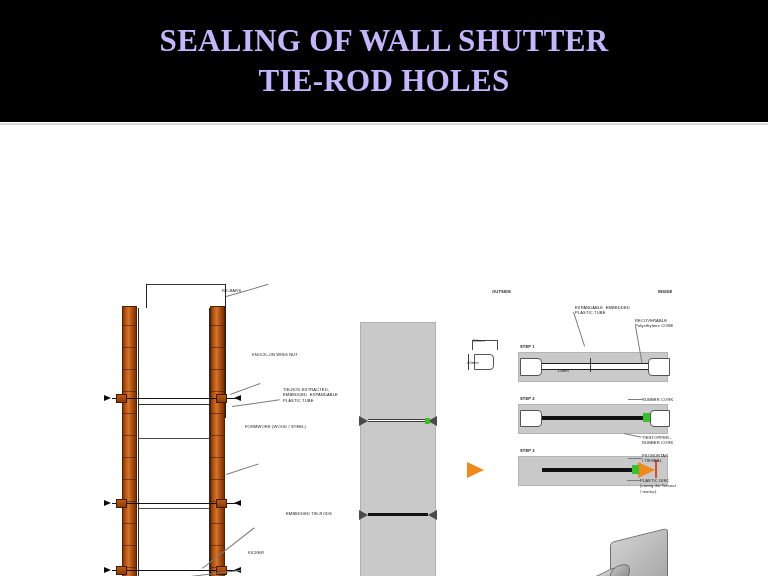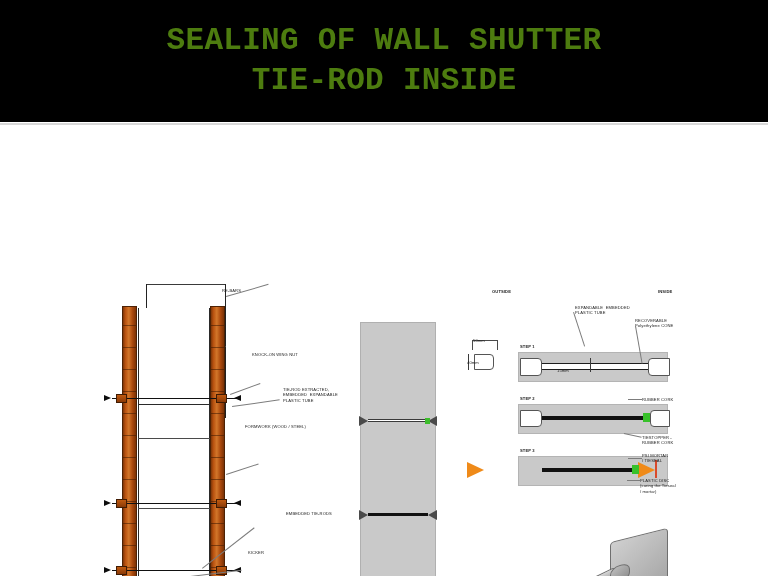--- a/index.html
+++ b/index.html
@@ -11,24 +11,24 @@
   }
   #slide { position: relative; width: 768px; height: 576px; background: #fff; }
 
   
   .header-band {
     position: absolute; left: 0; top: 0; width: 768px; height: 122px;
     background: #000000;
     display: flex; align-items: center; justify-content: center;
   }
   .title {
-    color: #4d7c0f;
+    color: #c4b5fd;
     font-size: 31px; font-weight: bold; line-height: 1.28;
     text-align: center; letter-spacing: .3px;
-    font-family: Liberation Mono, monospace;
+    font-family: Liberation Serif, serif;
   }
   .header-rule {
     position: absolute; left: 0; top: 122px; width: 768px; height: 6px;
     background: linear-gradient(#ffffff 0, #ffffff 1px, #d8d8d8 1px, #d8d8d8 3px, #ffffff 3px, #ffffff 100%);
   }
   .body-area {
     position: absolute; left: 0; top: 128px; width: 768px; height: 448px;
     background: #ffffff;
   }
 
@@ -117,21 +117,21 @@
   }
 </style>
 </head>
 <body>
 
 <div id="slide">
 
   <div class="header-band">
     <div class="title">
       <div>SEALING OF WALL SHUTTER</div>
-      <div>TIE-ROD INSIDE</div>
+      <div>TIE-ROD HOLES</div>
     </div>
   </div>
   <div class="header-rule"></div>
 
   <div class="body-area">
 
     <div id="left-fig">
 
       <div class="rebar-cage" style="left:64px; top:6px; width:80px; height:62px; border-bottom:none;"></div>
       <div class="rebar-v" style="left:64px; top:6px; height:134px;"></div>

